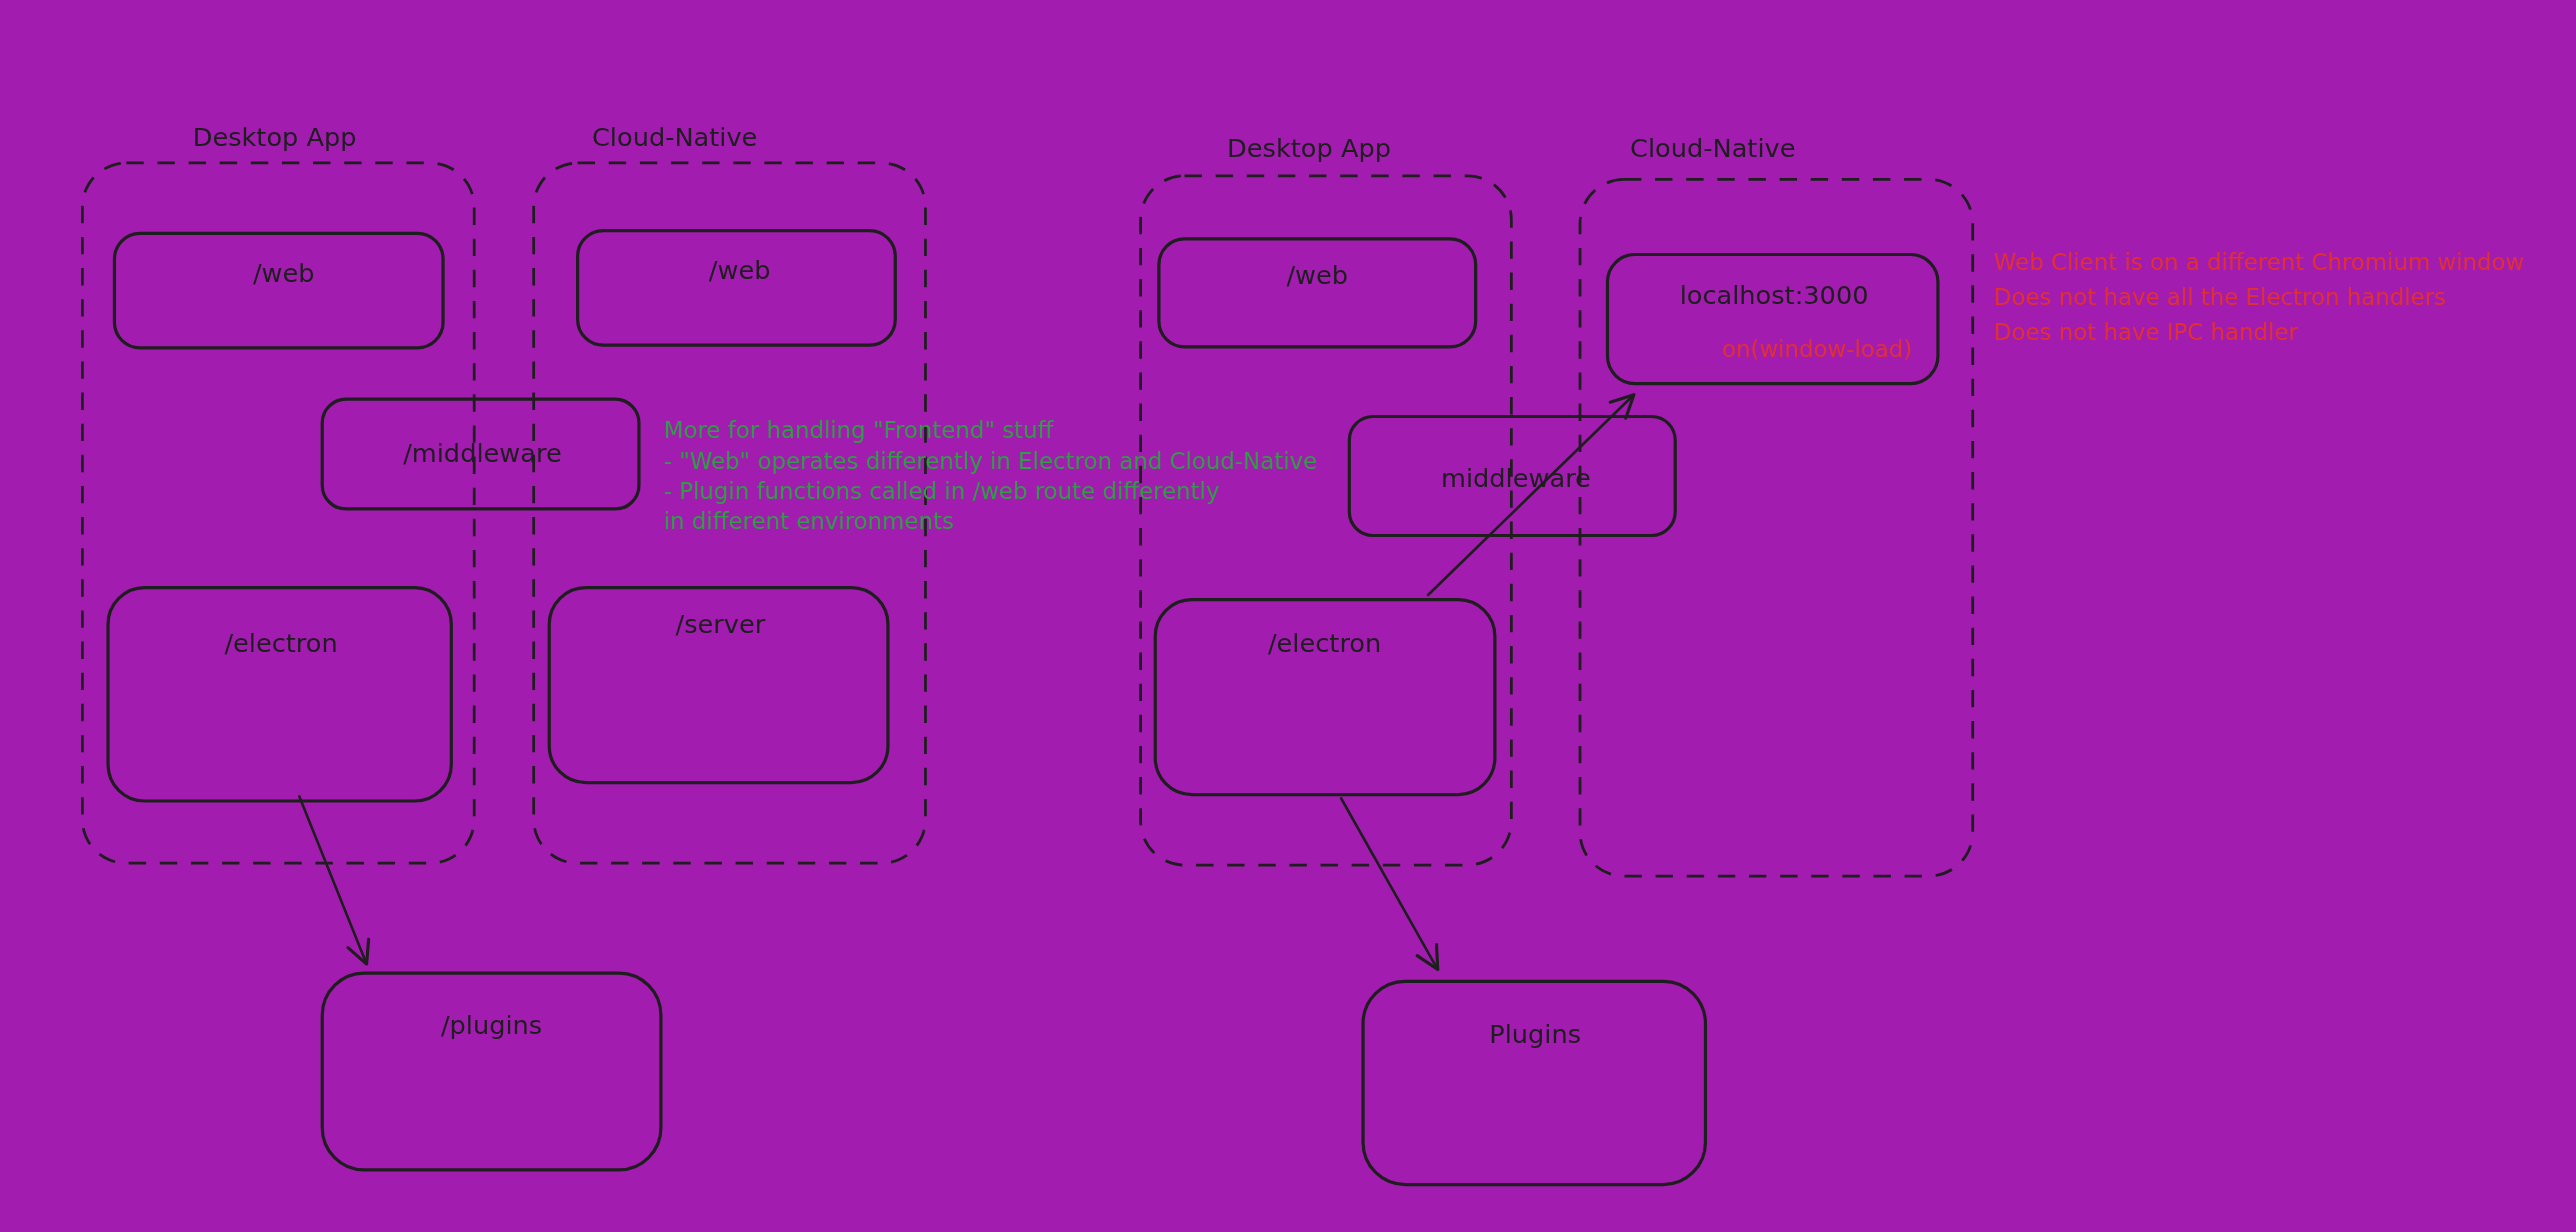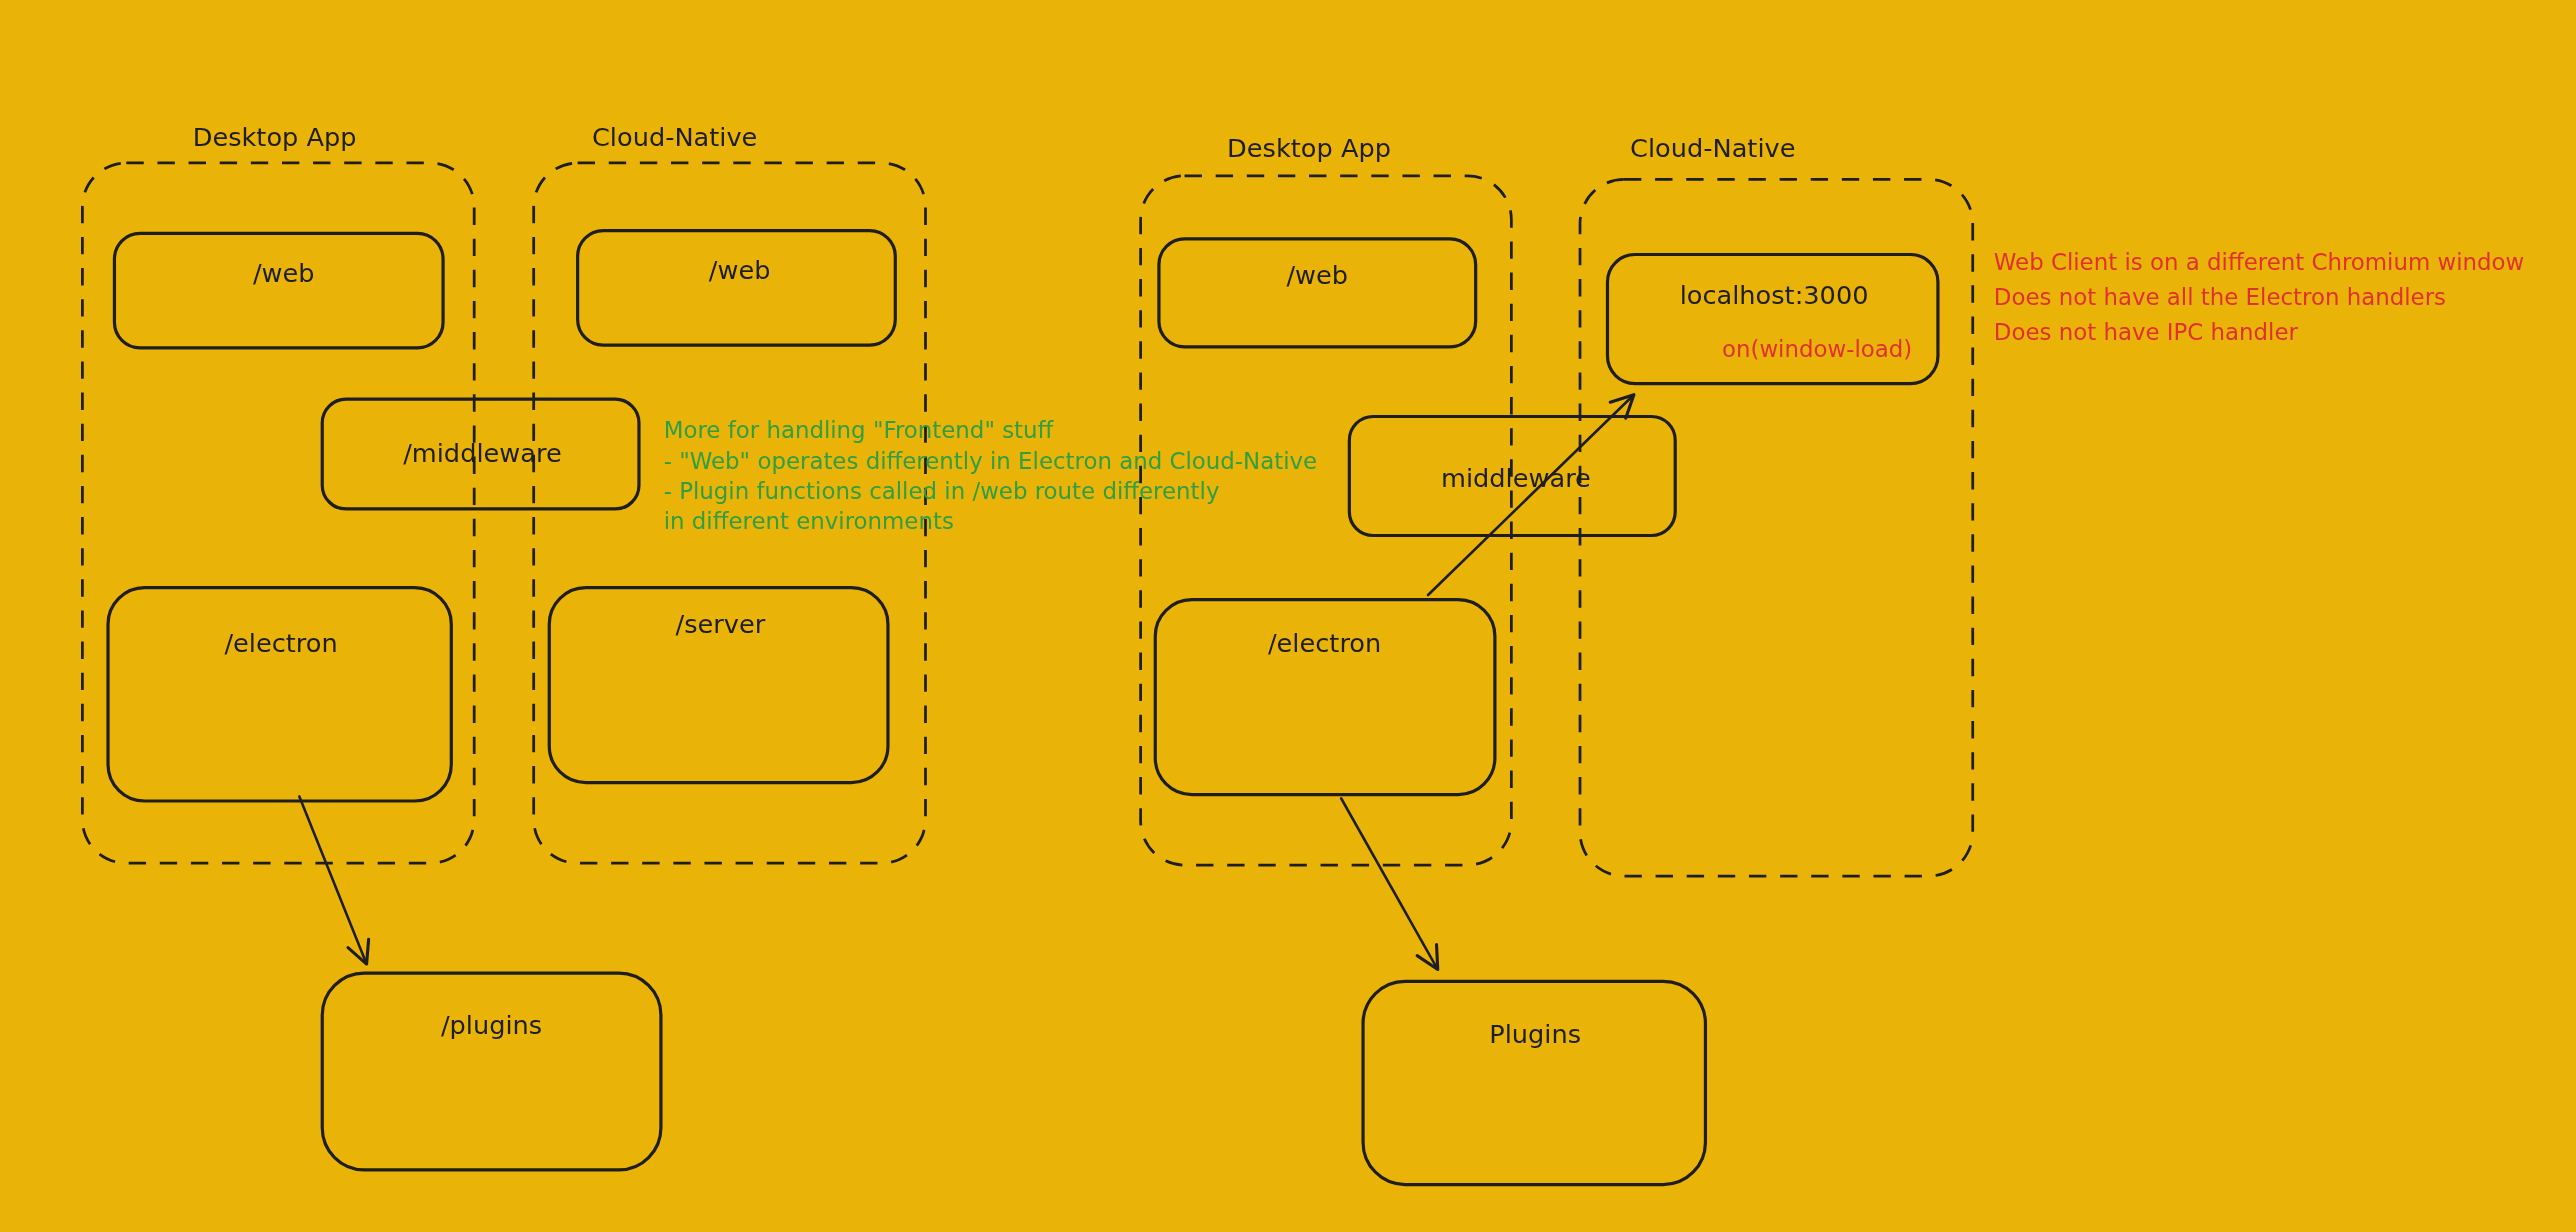--- a/index.html
+++ b/index.html
@@ -6,21 +6,21 @@
     margin: 0;
     padding: 0;
     background: #ffffff;
     width: 100%;
     height: 100%;
   }
   .canvas-wrap {
     width: 100%;
     height: 100vh;
     overflow: hidden;
-    background: #eab308;
+    background: #a21caf;
   }
   svg {
     display: block;
     width: 100%;
     height: auto;
     font-family: "DejaVu Sans", "Liberation Sans", sans-serif;
   }
   .shape {
     fill: none;
     stroke: #1e1e1e;

